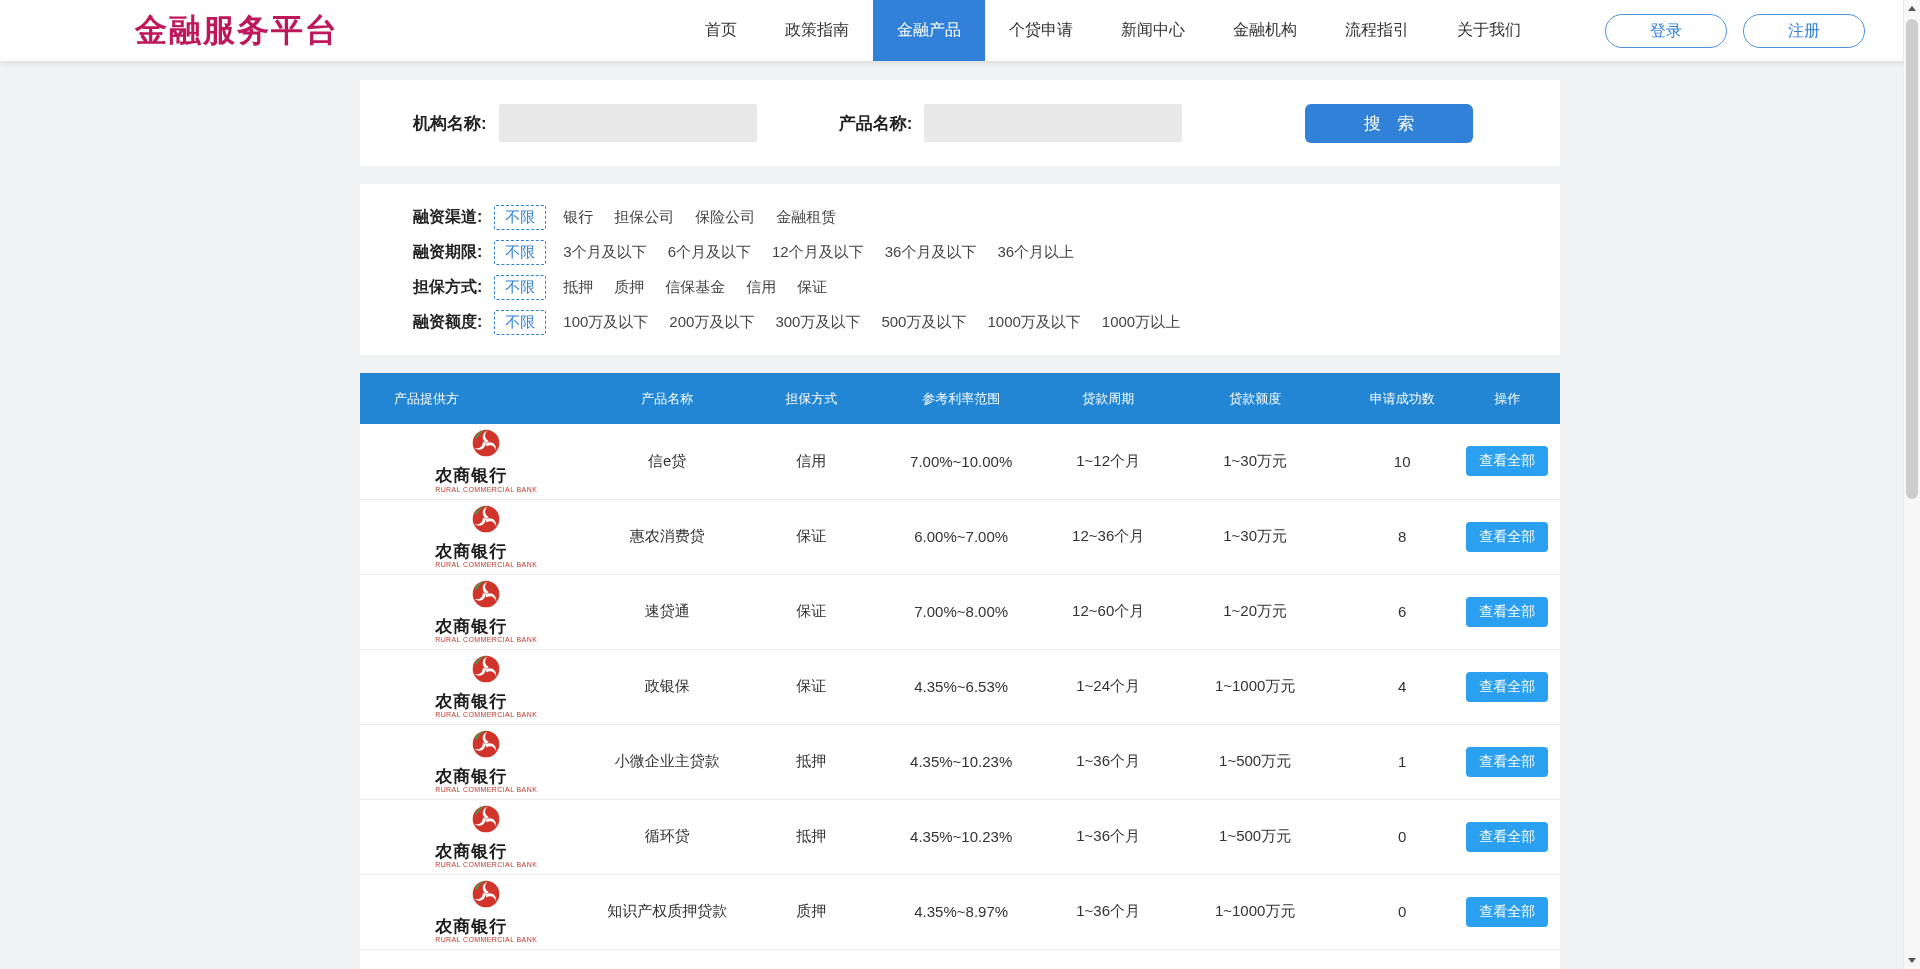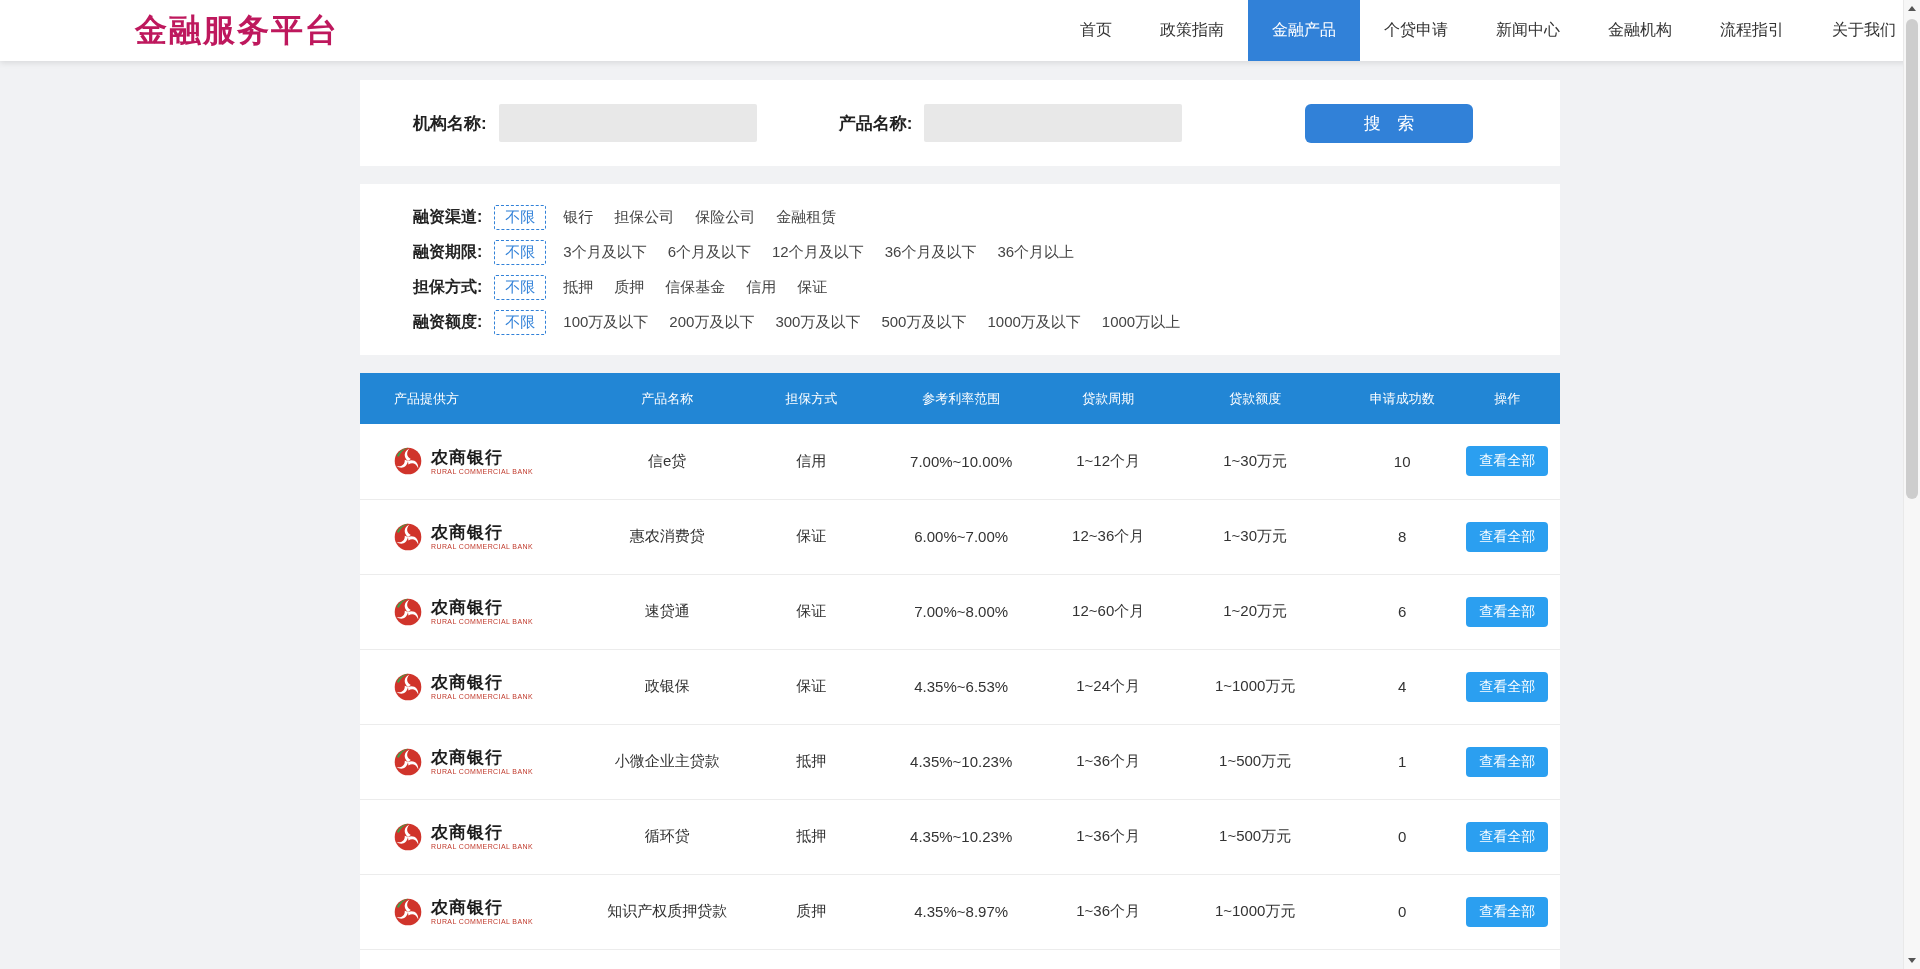--- a/index.html
+++ b/index.html
@@ -53,21 +53,21 @@
   
   .table-card{padding-bottom:32px;}
   table{width:100%;border-collapse:collapse;table-layout:fixed;}
   col.c1{width:18.2%}col.c2{width:14.8%}col.c3{width:9.2%}col.c4{width:15.8%}
   col.c5{width:8.7%}col.c6{width:15.8%}col.c7{width:8.7%}col.c8{width:8.8%}
   thead th{background:var(--table-header-bg);color:#fff;height:51px;font-weight:400;
     font-size:13px;text-align:center;}
   thead th:first-child{text-align:left;padding-left:34px;}
   tbody td{height:75px;text-align:center;font-size:15px;color:#333;border-bottom:1px solid #ececec;}
   tbody td:first-child{text-align:left;padding-left:34px;}
-  .provider{display:flex;align-items:center;gap:9px;}
+  .provider{display:flex;align-items:center;gap:9px;flex-direction:column;}
   .bank-logo{flex:0 0 auto;display:block;}
   .lg-red{fill:var(--bank-logo-red);}
   .lg-white{fill:#fff;}
   .lg-green{fill:var(--bank-logo-green);}
   .bank-name{font-size:17px;font-weight:bold;color:#1d1d1d;line-height:1.15;letter-spacing:1px;}
   .bank-sub{font-size:7px;color:var(--bank-subtitle-red);letter-spacing:.4px;white-space:nowrap;}
   .view-btn{width:82px;height:30px;background:var(--action-button-bg);color:#fff;border:none;
     border-radius:4px;font-size:14px;cursor:pointer;}
 
   
@@ -90,20 +90,24 @@
   <nav class="nav">
       <a class="nav-item">首页</a>
       <a class="nav-item">政策指南</a>
       <a class="nav-item active">金融产品</a>
       <a class="nav-item">个贷申请</a>
       <a class="nav-item">新闻中心</a>
       <a class="nav-item">金融机构</a>
       <a class="nav-item">流程指引</a>
       <a class="nav-item">关于我们</a>
     </nav>
+  <div class="auth">
+    <button class="pill-btn">登录</button>
+    <button class="pill-btn">注册</button>
+  </div>
 </header>
 
 <main class="content">
 
   <section class="card search-card">
     <label class="search-label">机构名称:</label>
     <input class="search-input" type="text" value="" style="">
     <label class="search-label second">产品名称:</label>
     <input class="search-input" type="text" value="" style="">
     <button class="search-btn">搜 索</button>

